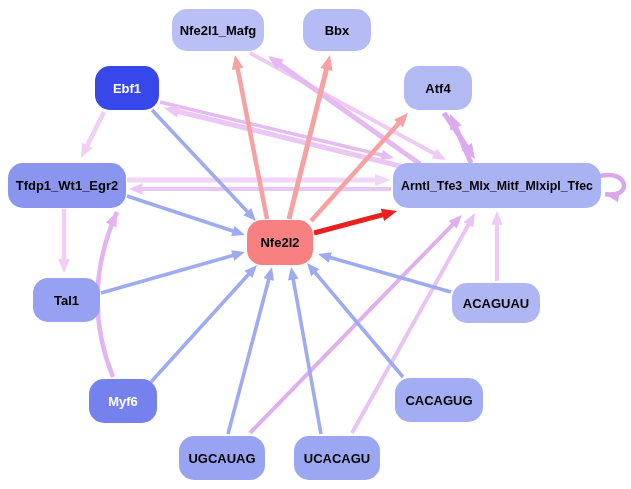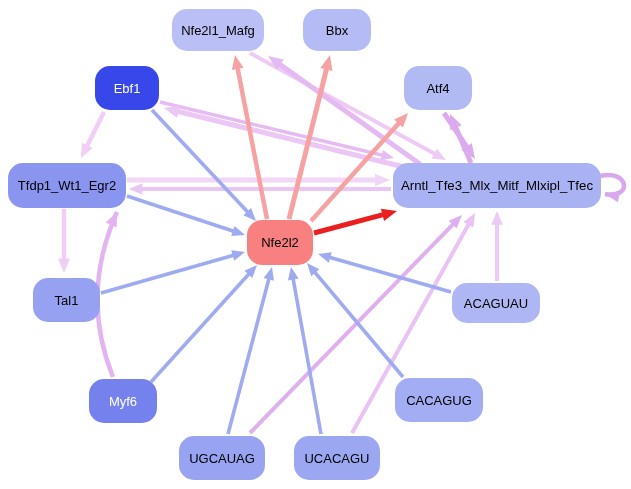--- a/index.html
+++ b/index.html
@@ -1,16 +1,16 @@
 <!DOCTYPE html>
 <html><head>
 <meta charset="utf-8">
 <style>
   html,body{margin:0;padding:0;background:#ffffff;}
-  .canvas{position:relative;width:631px;height:489px;background:#ffffff;overflow:hidden;}
+  .canvas{position:relative;width:631px;height:489px;background:#ffffff;overflow:hidden;font-weight:bold;}
   svg{display:block;}
   .node-label{font-family:"Liberation Sans","DejaVu Sans",sans-serif;font-size:13px;}
 </style>
 </head>
 <body>
 
 <div class="canvas">
   <svg id="graph-svg" width="631" height="489" viewBox="0 0 631 489" xmlns="http://www.w3.org/2000/svg">
       <g>
         <path d="M104,112 L84.1752165280497,151.6495669439006" fill="none" stroke="#f0cef6" stroke-width="4.5" stroke-linecap="butt"></path>

